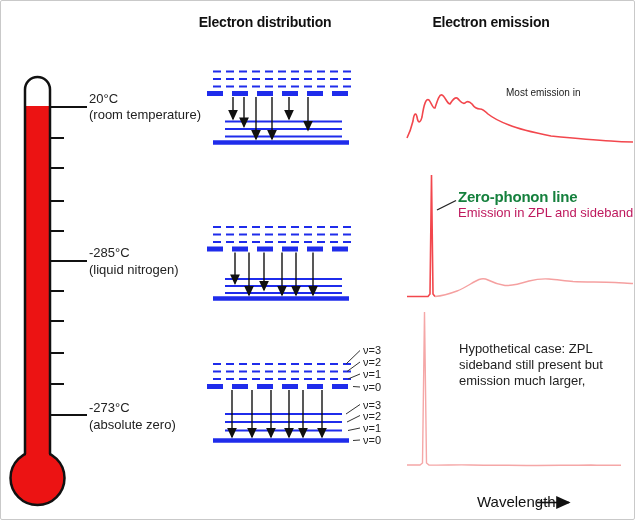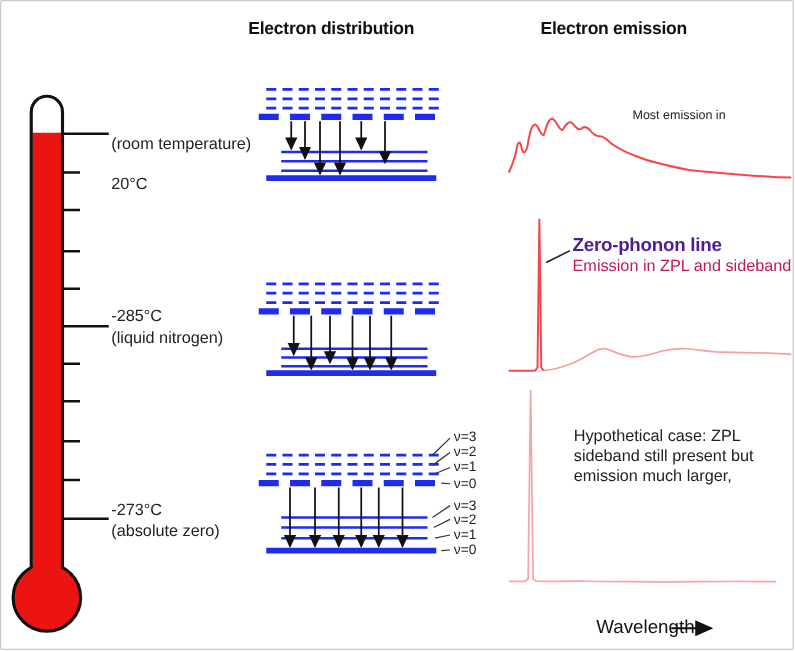--- a/index.html
+++ b/index.html
@@ -7,21 +7,21 @@
     position:relative;width:633px;height:518px;background:#ffffff;
     border:1.5px solid #c9c9c9;border-radius:2px;overflow:hidden;
     font-family:"Liberation Sans", sans-serif;color:#1a1a1a;
   }
   .art{position:absolute;left:0;top:0;}
   .txt{position:absolute;white-space:nowrap;}
   .hdr{font-size:14px;font-weight:600;line-height:17px;text-align:center;letter-spacing:-0.2px;color:#111;}
   .temp{font-size:13px;line-height:16px;color:#222;}
   .nu{font-size:11px;color:#222;line-height:13px;}
   .note{font-size:10px;color:#222;}
-  .zpl-title{font-size:15px;font-weight:700;color:#4c1d95;letter-spacing:-0.2px;}
+  .zpl-title{font-size:15px;font-weight:700;color:#15803d;letter-spacing:-0.2px;}
   .zpl-sub{font-size:13px;color:#be185d;}
   .hypo{font-size:13px;line-height:16px;color:#222;}
   .wave{font-size:15px;font-weight:500;color:#111;}
 </style>
 </head>
 <body>
 
 <div class="canvas">
 
   <svg class="art" width="633" height="518" viewBox="0 0 633 518">
@@ -160,21 +160,21 @@
     <line x1="536" y1="501.5" x2="568" y2="501.5" stroke="#111" stroke-width="1.6" marker-end="url(#ahw)"></line>
   </svg>
 
   <div class="txt hdr" style="left:164px;top:13px;width:200px;">
     <div>Electron distribution</div>
   </div>
   <div class="txt hdr" style="left:390px;top:13px;width:200px;">
     <div>Electron emission</div>
   </div>
 
-  <div class="txt temp" style="left:88px;top:90px;margin-top:48px;">20°C</div>
+  <div class="txt temp" style="left:88px;top:90px;">20°C</div>
   <div class="txt temp" style="left:88px;top:106px;">(room temperature)</div>
   <div class="txt temp" style="left:88px;top:244px;">-285°C</div>
   <div class="txt temp" style="left:88px;top:261px;">(liquid nitrogen)</div>
   <div class="txt temp" style="left:88px;top:399px;">-273°C</div>
   <div class="txt temp" style="left:88px;top:416px;">(absolute zero)</div>
 
   <div class="txt nu" style="left:362px;top:343px;">ν=3</div>
   <div class="txt nu" style="left:362px;top:355px;">ν=2</div>
   <div class="txt nu" style="left:362px;top:367px;">ν=1</div>
   <div class="txt nu" style="left:362px;top:379.5px;">ν=0</div>

